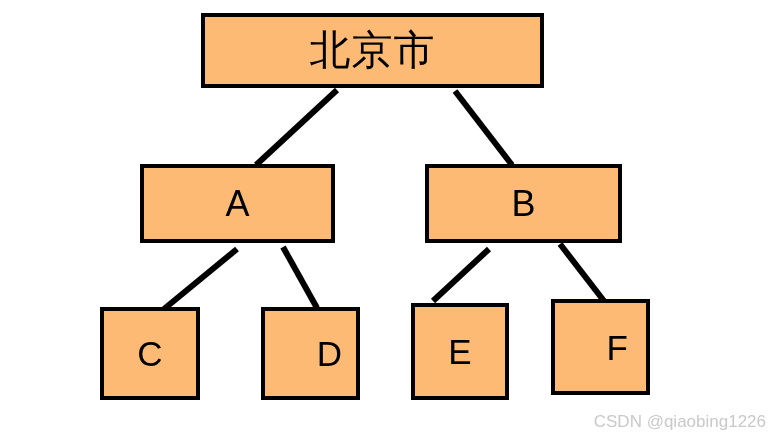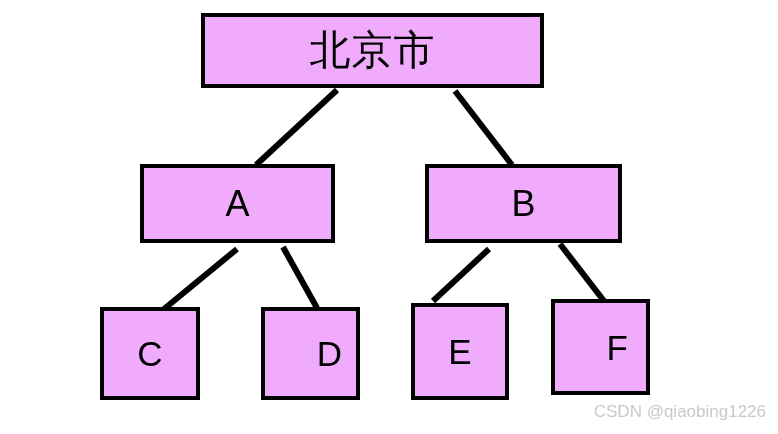--- a/index.html
+++ b/index.html
@@ -21,21 +21,21 @@
   .edges {
     position: absolute;
     left: 0;
     top: 0;
     width: 778px;
     height: 434px;
   }
   .node {
     position: absolute;
     box-sizing: border-box;
-    background: #f0abfc;
+    background: #fdba74;
     border: 4px solid #000000;
     display: flex;
     align-items: center;
     justify-content: center;
     color: #000000;
     line-height: 1;
     z-index: 2;
   }
   .node-label {
     display: block;
@@ -97,21 +97,21 @@
     top: 299px;
     width: 99px;
     height: 96px;
     font-size: 35px;
     justify-content: flex-end;
     padding-right: 18px;
   }
   .watermark {
     position: absolute;
     right: 12px;
-    bottom: 12px;
+    bottom: 2px;
     font-size: 17px;
     color: #c9c9c9;
     white-space: nowrap;
     z-index: 3;
   }
 </style>
 </head>
 <body>
 
 <div id="canvas">

